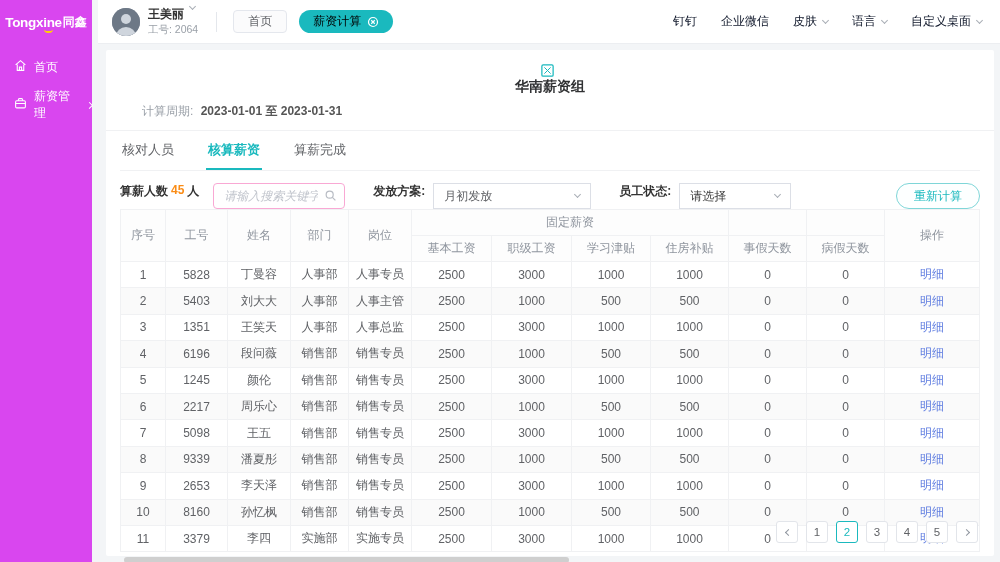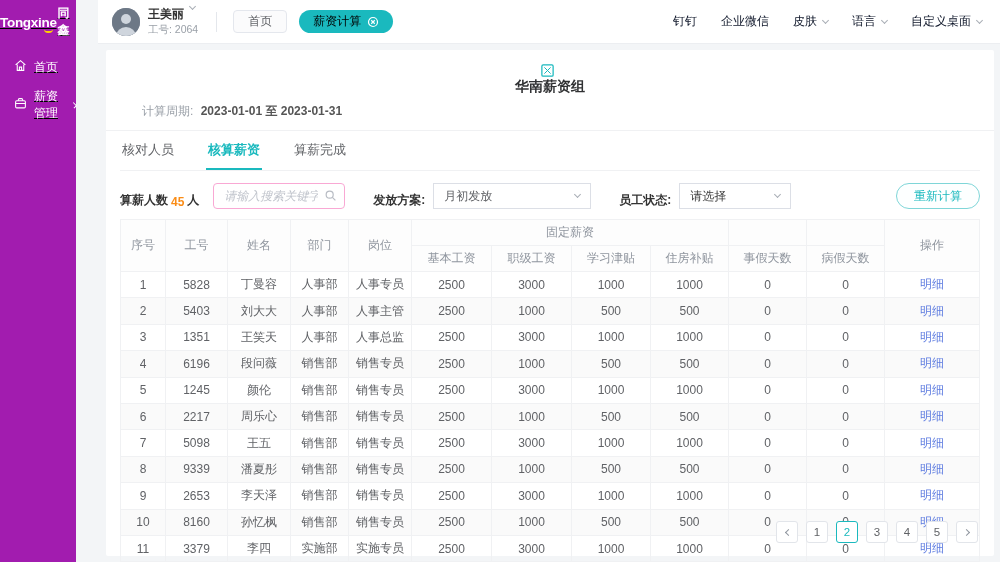--- a/index.html
+++ b/index.html
@@ -1,21 +1,21 @@
 <!DOCTYPE html>
 <html><head>
 <meta charset="utf-8">
 <style>
   * { margin:0; padding:0; box-sizing:border-box; }
   html,body { width:1000px; height:562px; overflow:hidden;
     font-family:"Liberation Sans","DejaVu Sans",sans-serif; background:#fff; }
   .app { position:relative; width:1000px; height:562px; background:#f3f5f7; }
 
   
-  .leftcol { position:absolute; left:0; top:0; width:76px; height:562px; background:#a21caf; z-index:3;text-decoration:underline; }
+  .leftcol { position:absolute; left:0; top:0; width:92px; height:562px; background:#d946ef; z-index:3; }
   .logo { height:44px; display:flex; align-items:center; justify-content:center; color:#fff; position:relative; }
   .logo .en { font-weight:bold; font-size:13.5px; letter-spacing:-0.3px; }
   .logo .cn { font-size:12px; font-weight:bold; margin-left:1px; }
   .logo .smile { position:absolute; left:44px; bottom:11px; width:9px; height:4px;
     border-bottom:2px solid #ffd200; border-radius:0 0 8px 8px; }
   .side-item { display:flex; align-items:center; color:#fff; font-size:12px; padding:0 0 0 14px; height:30px; margin-top:8px; cursor:pointer; }
   .side-item .lbl { margin-left:7px; }
   .side-item .chev-r { margin-left:8px; width:5px; height:5px; border-right:1.4px solid #fff; border-bottom:1.4px solid #fff; transform:rotate(-45deg); }
 
   
@@ -42,21 +42,21 @@
   .period { margin:7px 0 10px 22px; font-size:12px; }
   .period .plabel { color:#9aa0a8; }
   .period .pval { color:#555; font-weight:bold; margin-left:4px; }
   .hdiv { height:1px; background:#f0f1f3; margin:0 -14px; }
 
   .tabs { display:flex; border-bottom:1px solid #f0f1f3; }
   .tab { font-size:13px; color:#606266; padding:10px 2px 9px; margin-right:30px; cursor:pointer; border-bottom:2px solid transparent; }
   .tab.on { color:#1ab9be; border-bottom-color:#1ab9be; font-weight:bold; }
 
   
-  .filters { display:flex; align-items:flex-end; margin:12px 0 10px; }
+  .filters { display:flex; align-items:flex-start; margin:12px 0 0; }
   .f-label { font-size:12px; color:#333; font-weight:bold; }
   .f-count { color:#fa8c16; font-weight:bold; margin:0 3px; }
   .search-box { position:relative; margin-left:14px; }
   .search-box input { width:132px; height:26px; border:1px solid #f9a8d4; border-radius:4px; font-size:12px; padding:0 26px 0 10px; color:#606266; outline:none;font-style:italic; }
   .search-box input::placeholder { color:#c0c4cc; }
   .search-box svg { position:absolute; right:8px; top:6px; }
   .sel-label { font-size:12px; color:#333; font-weight:bold; margin-left:28px; margin-right:8px; }
   .selbox { height:26px; border:1px solid #dcdfe6; border-radius:0; display:flex; align-items:center; justify-content:space-between; padding:0 10px; font-size:12px; color:#606266; cursor:pointer; background:#fff; }
   .selbox.w1 { width:158px; } .selbox.w2 { width:112px; }
   .selbox .ph { color:#404040; }

